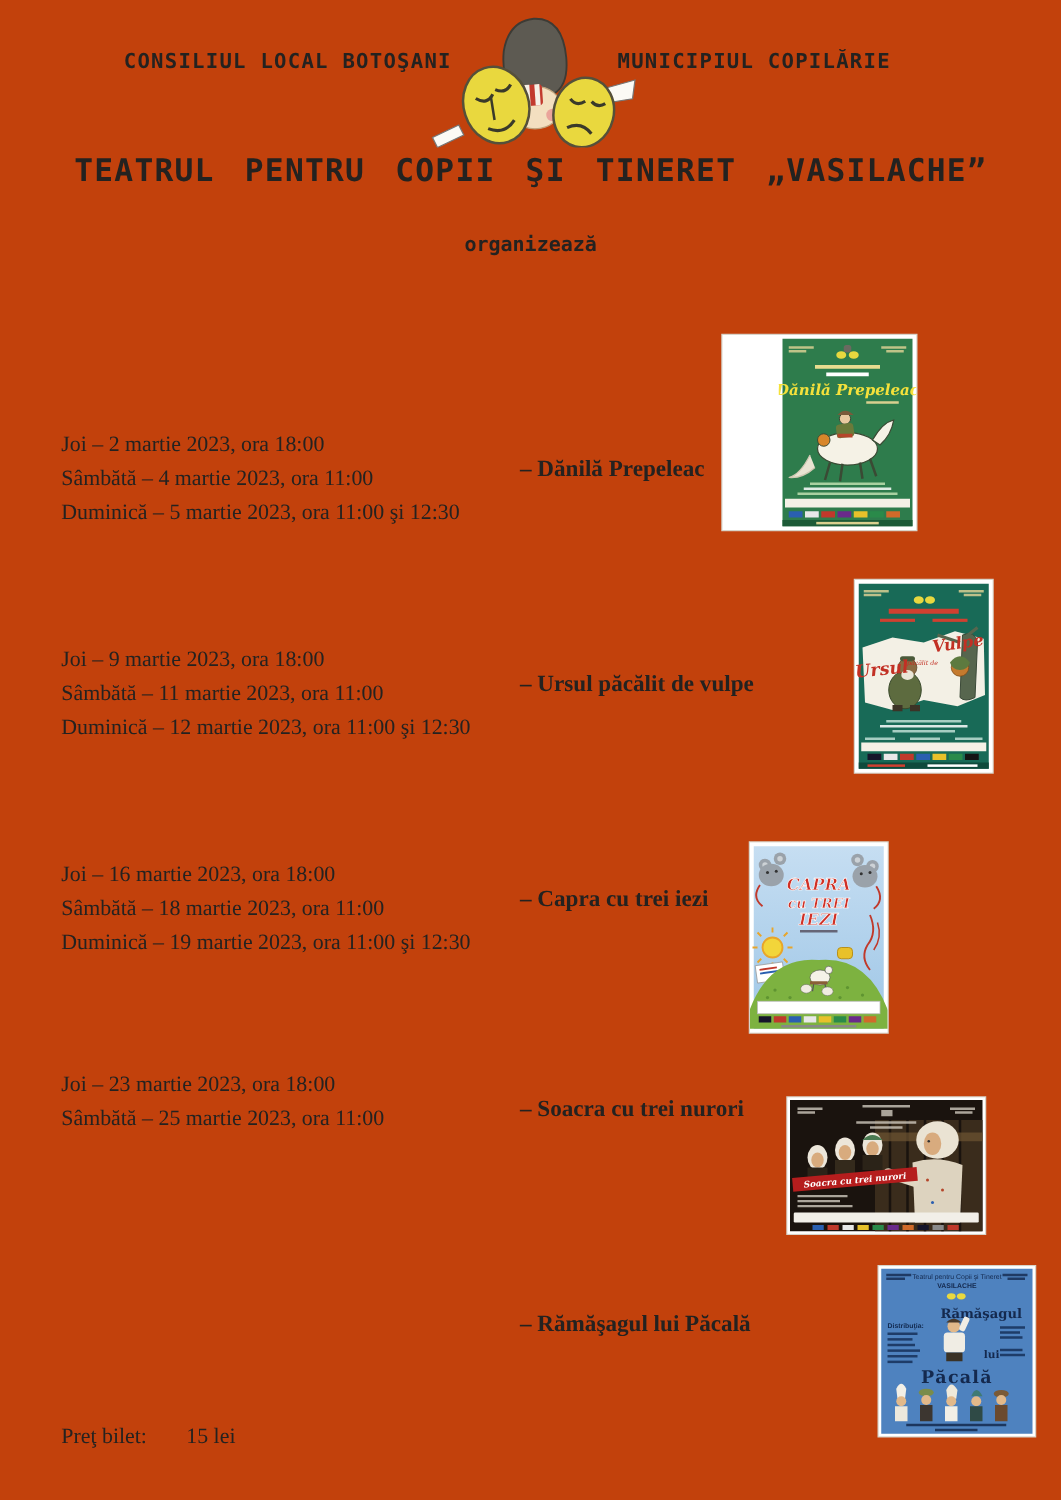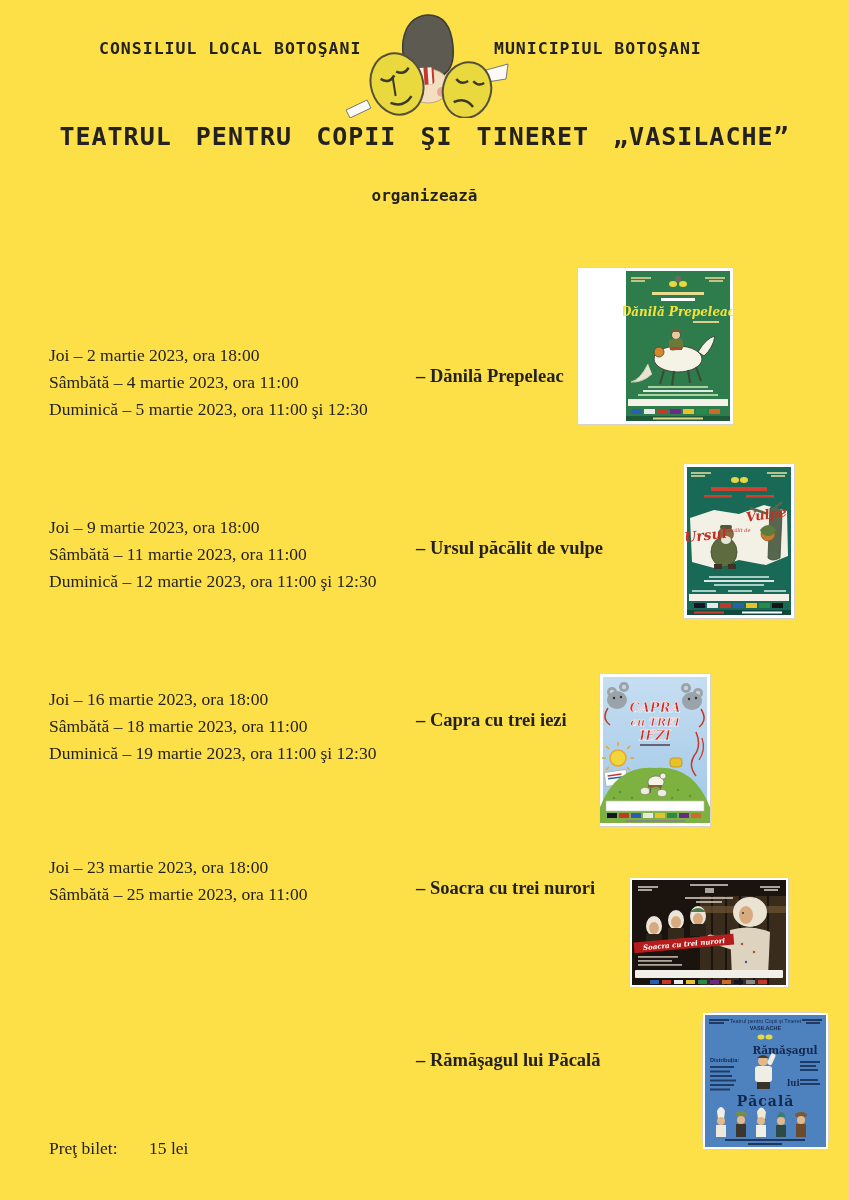--- a/index.html
+++ b/index.html
@@ -1,18 +1,18 @@
 <!DOCTYPE html>
 <html><head>
 <meta charset="utf-8">
 <style>
   html,body { margin:0; padding:0; background:#e9e5dd; }
   .page {
     position:relative; width:849px; height:1200px; margin:0 auto;
-    background:#fde047; color:#242220; overflow:hidden;
+    background:#c2410c; color:#242220; overflow:hidden;
     font-family:"Liberation Serif", serif;
   }
   .hdr-label {
     position:absolute; font-family:"DejaVu Sans Mono", monospace;
     font-weight:bold; font-size:16.5px; letter-spacing:1px; white-space:nowrap;
   }
   .main-title {
     position:absolute; left:0; top:122px; width:100%; text-align:center;
     font-family:"DejaVu Sans Mono", monospace; font-weight:bold; font-size:25px;
     letter-spacing:1px; word-spacing:8px; white-space:nowrap;
@@ -33,21 +33,21 @@
   .price { position:absolute; left:49px; top:1138px; font-size:17.5px; }
   .price .val { position:absolute; left:100px; white-space:nowrap; }
   .logo { position:absolute; left:337px; top:12px; width:180px; height:106px; }
 </style>
 </head>
 <body>
 
 <div class="page">
 
   <div class="hdr-label" style="left:99px; top:39px;">CONSILIUL LOCAL BOTOŞANI</div>
-  <div class="hdr-label" style="left:494px; top:39px;">MUNICIPIUL BOTOŞANI</div>
+  <div class="hdr-label" style="left:494px; top:39px;">MUNICIPIUL COPILĂRIE</div>
 
   <div class="logo">
     <svg width="180" height="106" viewBox="0 0 180 106">
 
       <path d="M90,3 Q113,2 116,34 Q118,56 106,63 L74,63 Q64,50 66,29 Q70,5 90,3 Z" fill="#5d5a52" stroke="#3d3b35" stroke-width="1.5"></path>
 
       <ellipse cx="91" cy="74" rx="21" ry="17" fill="#f3dfc0" stroke="#c0a47e" stroke-width="1"></ellipse>
       <g transform="rotate(-4 84 64)">
         <rect x="71" y="56" width="26" height="17" rx="3" fill="#c23a2e"></rect>
         <rect x="75" y="56" width="4" height="17" fill="#f5f0e6"></rect>
@@ -351,21 +351,21 @@
           <rect x="80" y="102" width="9" height="4" fill="#6a2a8a"></rect>
         <rect x="92" y="102" width="9" height="4" fill="#d06a2a"></rect>
           <rect x="104" y="102" width="9" height="4" fill="#15152a"></rect>
         <rect x="116" y="102" width="9" height="4" fill="#8a8a8a"></rect>
           <rect x="128" y="102" width="9" height="4" fill="#c0392b"></rect>
       </g>
     </svg>
   </div>
 
   <div class="show-title" style="top:1050px;">– Rămăşagul lui Păcală</div>
-  <div class="poster" style="left:703px; top:1013px; width:125px; height:136px;border-radius:10px;">
+  <div class="poster" style="left:703px; top:1013px; width:125px; height:136px;">
     <svg width="125" height="136" viewBox="0 0 125 136">
       <rect x="0" y="0" width="125" height="136" fill="#ffffff"></rect>
       <rect x="2" y="2" width="121" height="132" fill="#4e82bf"></rect>
       <g fill="#14294e" opacity="0.8">
         <rect x="6" y="6" width="20" height="2"></rect>
           <rect x="6" y="9" width="15" height="2"></rect>
         <rect x="99" y="6" width="20" height="2"></rect>
           <rect x="103" y="9" width="14" height="2"></rect>
       </g>
       <text x="62.5" y="10" text-anchor="middle" font-family="Liberation Sans, sans-serif" font-size="5.5" fill="#14294e">Teatrul pentru Copii şi Tineret</text>

